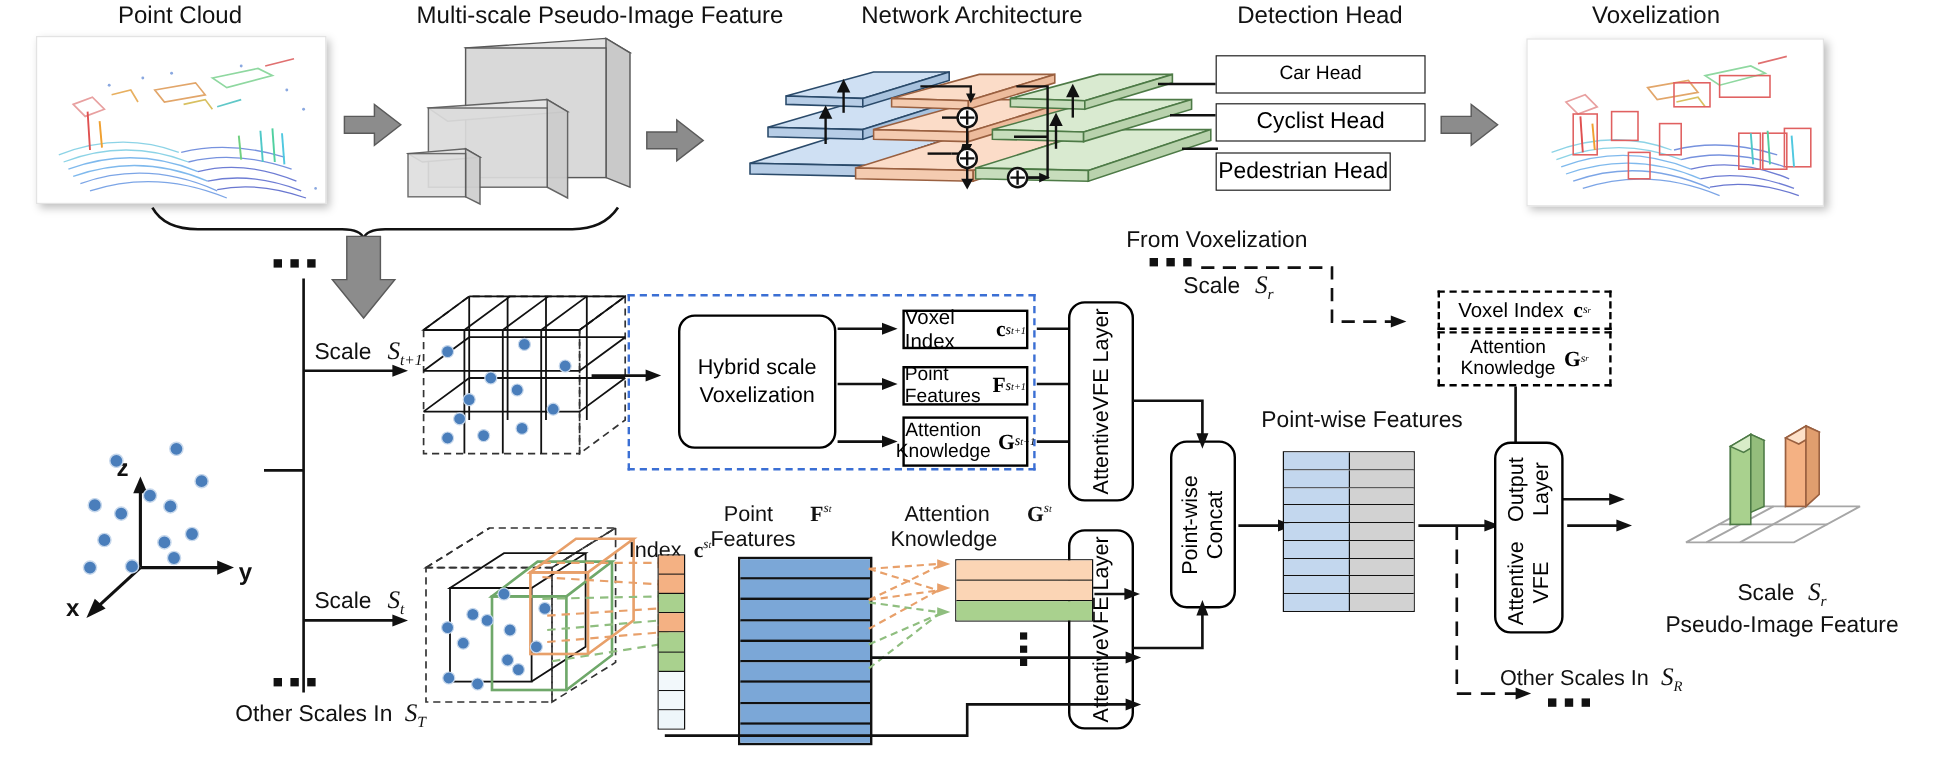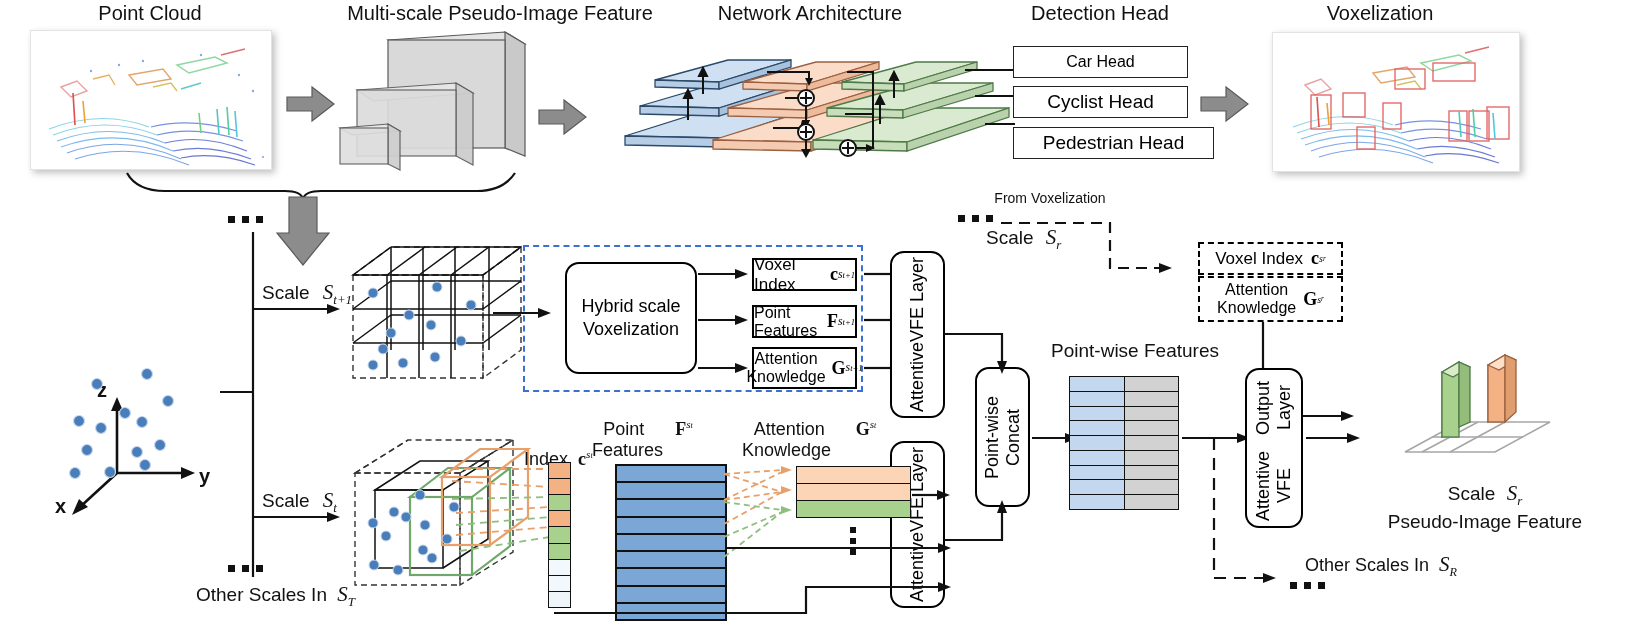--- a/index.html
+++ b/index.html
@@ -208,21 +208,21 @@
     <g stroke="#111" stroke-width="2" fill="none">
       <path d="M370 42 L420 42"></path>
       <path d="M380 68 L420 68"></path>
       <path d="M390 96 L420 96"></path>
     </g>
   </svg>
 </div>
 
 <div class="abs thinbox ctr" style="left:1013px; top:46px; width:175px; height:32px; line-height:30px; font-size:16px;">Car Head</div>
 <div class="abs thinbox ctr" style="left:1013px; top:86px; width:175px; height:32px; line-height:30px; font-size:19px;">Cyclist Head</div>
-<div class="abs thinbox ctr" style="left:1013px; top:127px; width:201px; height:32px; line-height:30px; font-size:19px;">Pedestrian Head</div>
+<div class="abs thinbox ctr" style="left:1013px; top:127px; width:146px; height:32px; line-height:30px; font-size:19px;">Pedestrian Head</div>
 
 <div class="abs" style="left:1200px; top:85px; width:50px; height:38px;">
   <svg width="50" height="38" viewBox="0 0 50 38">
     <path d="M1 12 L26 12 L26 2 L48 19 L26 36 L26 26 L1 26 Z" fill="#8c8c8c" stroke="#5a5a5a" stroke-width="1.2"></path>
   </svg>
 </div>
 
 <div class="abs pcimg" style="left:1272px; top:32px; width:248px; height:140px;">
   <svg width="248" height="140" viewBox="0 0 248 140">
     <g fill="none" stroke-width="1.1">
@@ -445,21 +445,21 @@
 <div class="abs rounded vert-text" style="left:890px; top:251px; width:55px; height:167px; font-size:18px;">
   <span>Attentive</span>
   <span>VFE Layer</span>
 </div>
 
 <div class="abs rounded vert-text" style="left:890px; top:441px; width:55px; height:167px; font-size:18px;">
   <span>Attentive</span>
   <span>VFE Layer</span>
 </div>
 
-<div class="abs lbl ctr" style="left:945px; top:190px; width:210px; font-size:14px;text-align:center;">From  Voxelization</div>
+<div class="abs lbl ctr" style="left:909px; top:190px; width:210px; font-size:19px;text-align:center;">From  Voxelization</div>
 
 <div class="abs dots3" style="left:958px; top:215px;">
   <i></i>
     <i></i>
     <i></i>
 </div>
 
 <div class="abs lbl" style="left:986px; top:225px;">
   <span>Scale</span>
   <span class="mathit" style="font-size:21px; margin-left:7px;">S</span><span class="sub mathit">r</span>
@@ -752,21 +752,21 @@
     <path d="M68 8 L55 3 L55 13 Z" fill="#111"></path>
   </svg>
 </div>
 
 <div class="abs" style="left:1212px; top:438px; width:110px; height:160px;">
   <svg width="110" height="160" viewBox="0 0 110 160">
     <path d="M2 0 L2 140 L52 140" fill="none" stroke="#111" stroke-width="2.2" stroke-dasharray="12 8"></path>
     <path d="M64 140 L51 135 L51 145 Z" fill="#111"></path>
   </svg>
 </div>
-<div class="abs lbl" style="left:1305px; top:552px; font-size:18px;text-align:center;">
+<div class="abs lbl" style="left:1250px; top:552px; font-size:18px;text-align:center;">
   <span>Other Scales In</span>
   <span class="mathit" style="font-size:21px; margin-left:5px;">S</span><span class="sub mathit">R</span>
 </div>
 <div class="abs dots3" style="left:1290px; top:582px;">
   <i></i>
     <i></i>
     <i></i>
 </div>
 
 <div class="abs rounded vert-text" style="left:1245px; top:368px; width:58px; height:160px; font-size:18px;">

